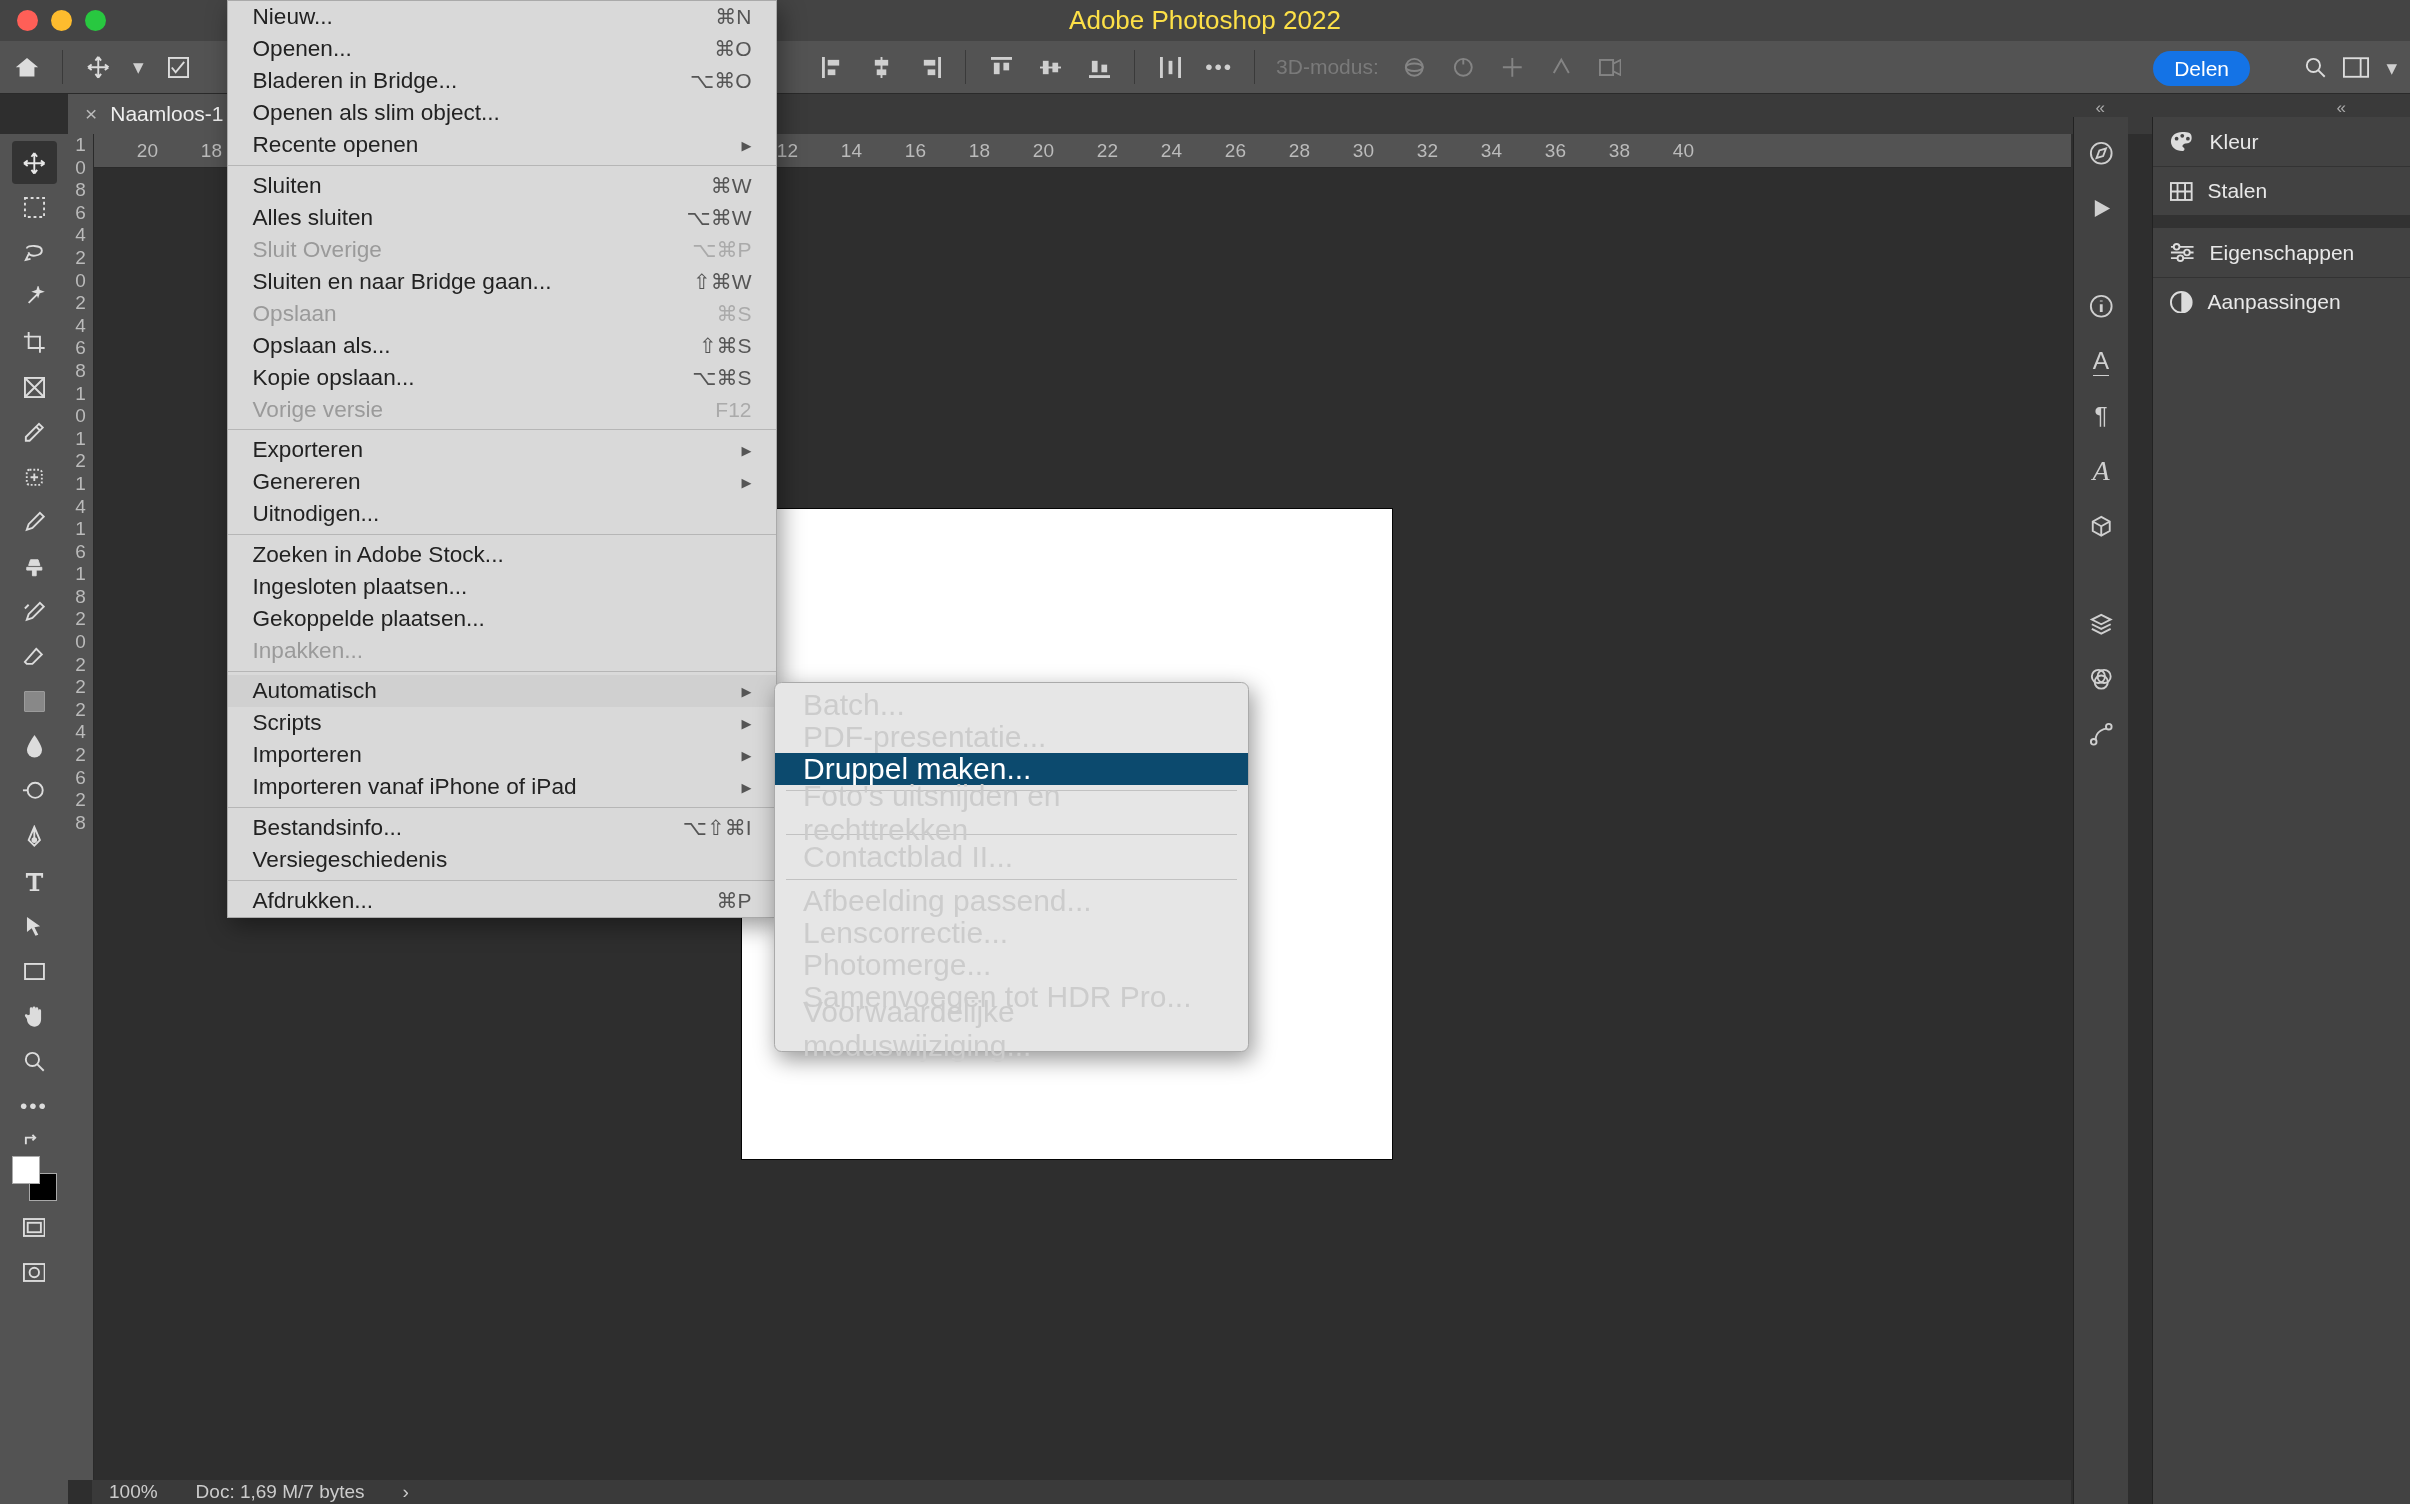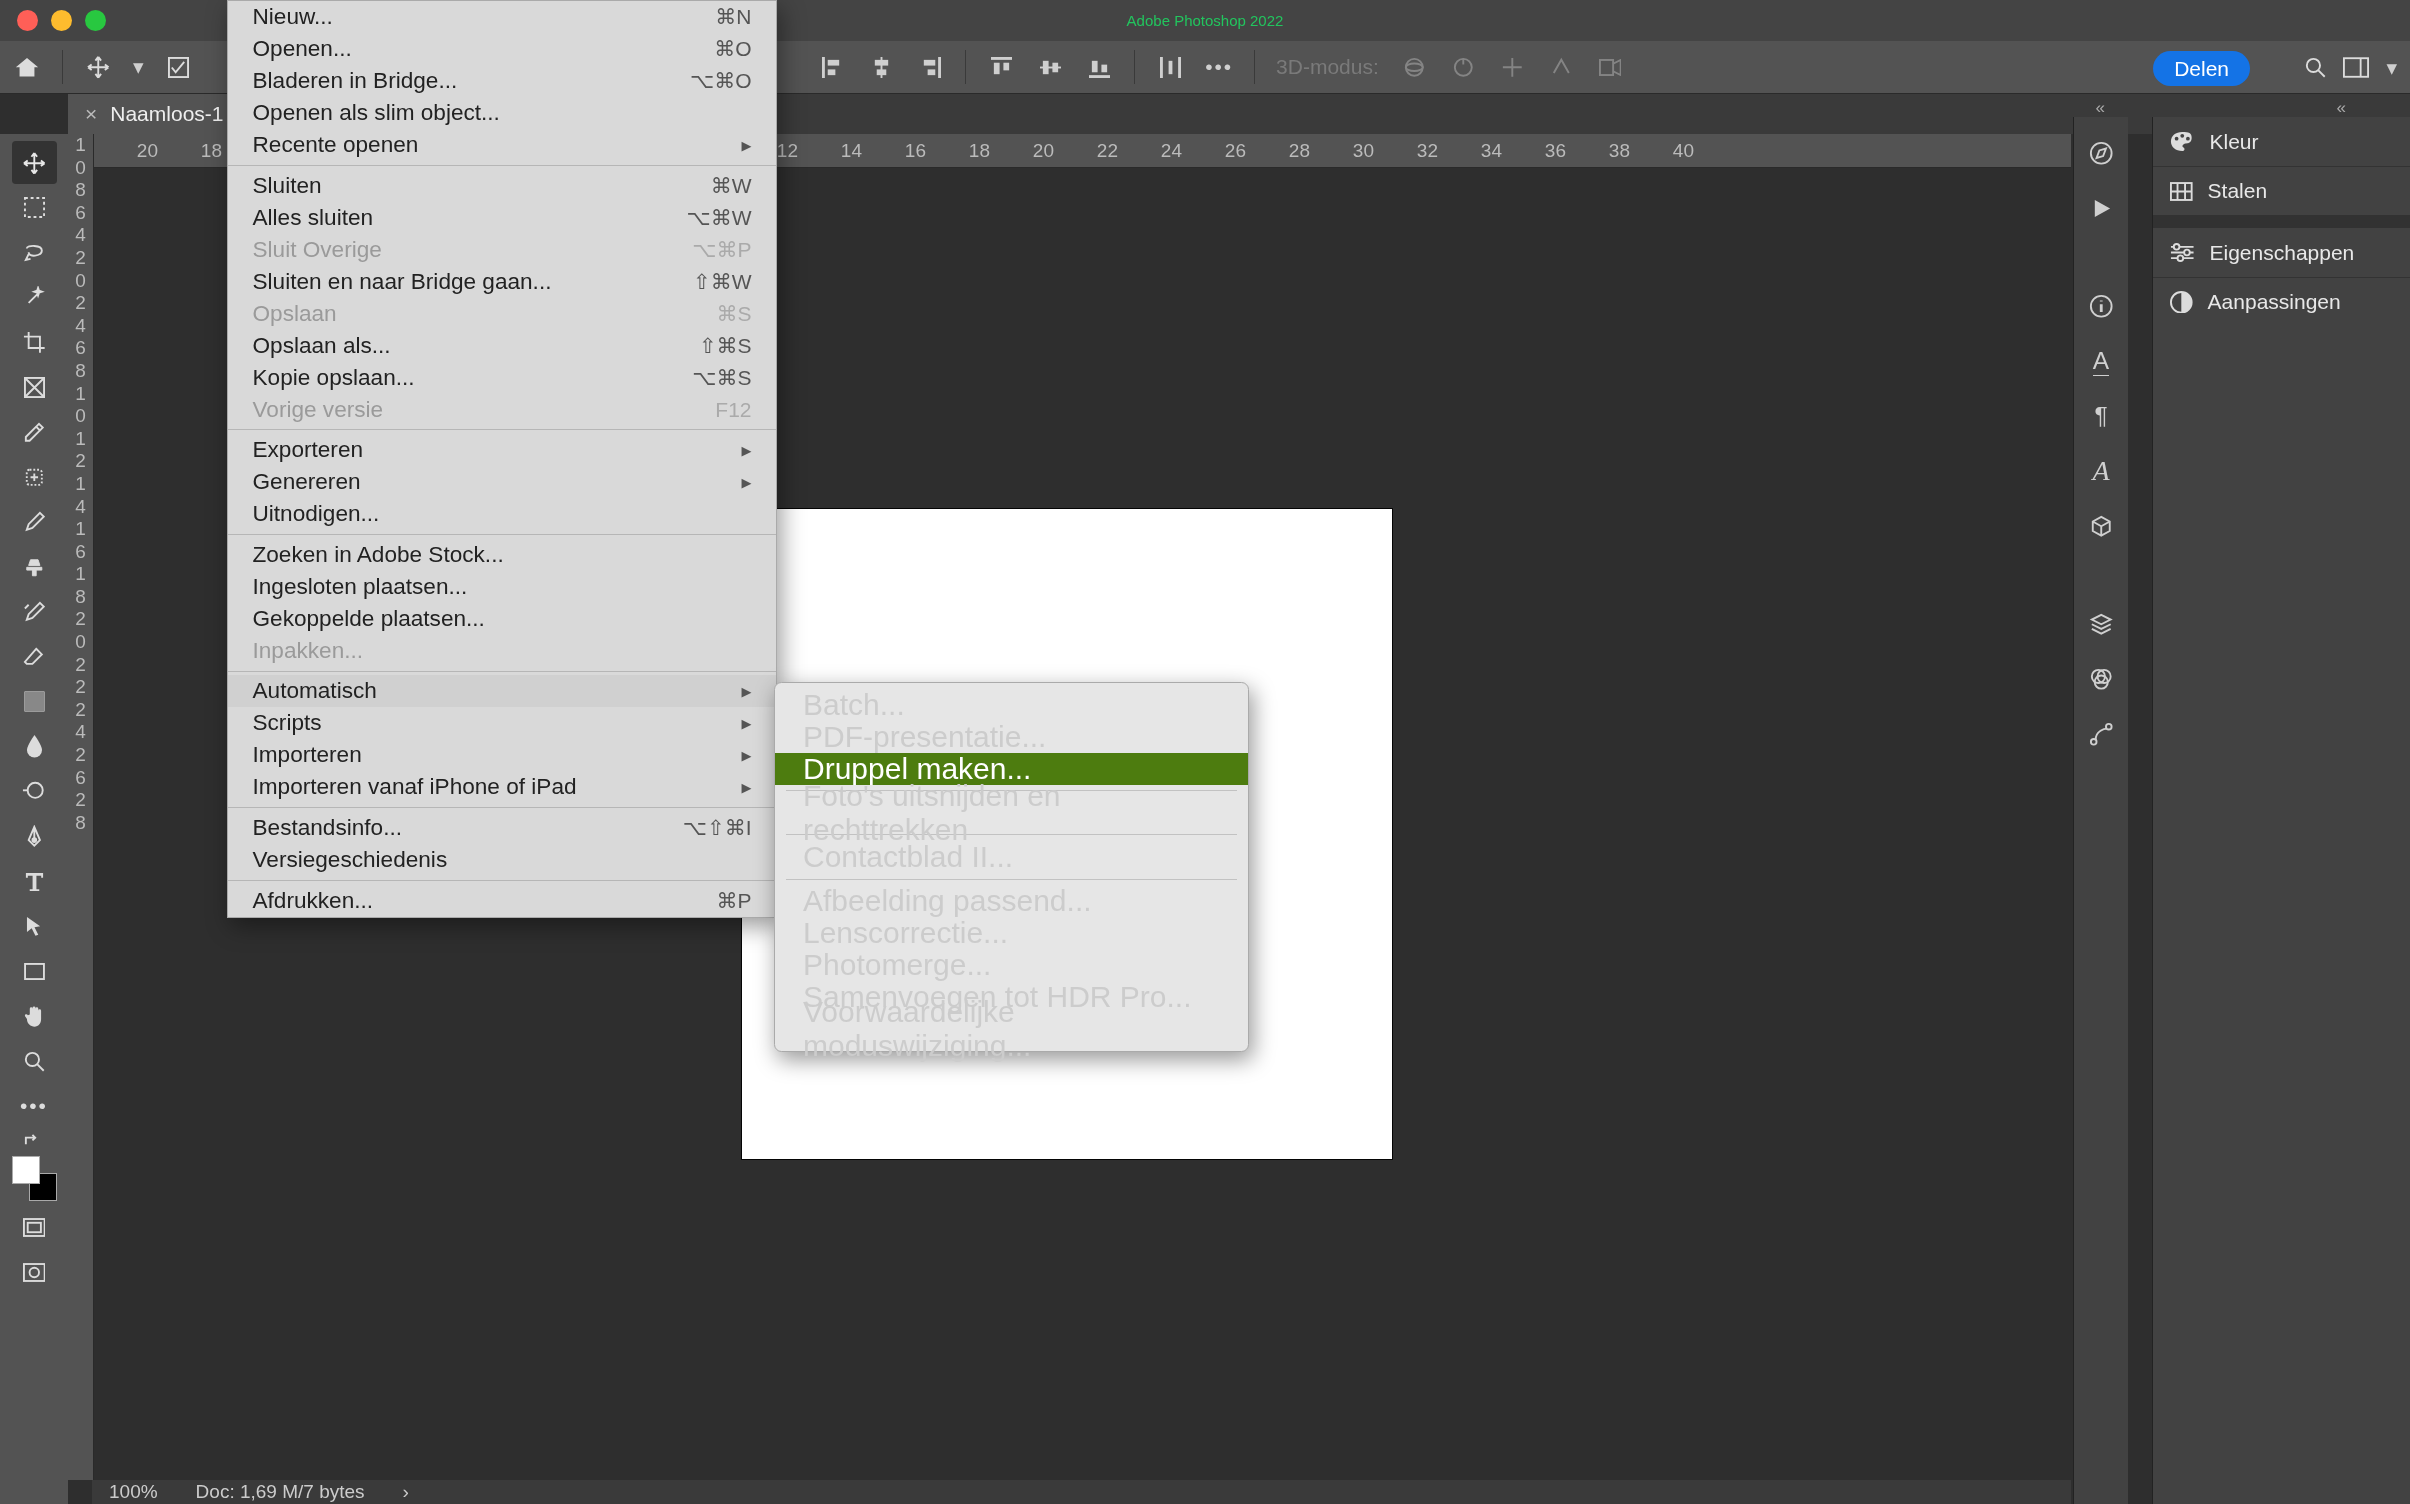--- a/index.html
+++ b/index.html
@@ -3,21 +3,21 @@
 <meta charset="utf-8">
 <style>
 * { margin: 0; padding: 0; box-sizing: border-box; font-family: -apple-system, "Helvetica Neue", Arial, sans-serif; user-select: none; }
 html, body { width: 2411px; height: 1505px; background: #2e2e2e; overflow: hidden; color: #ccc; font-size: 21px; }
 
 
 .titlebar { position: absolute; left: 0; top: 0; right: 0; height: 41px; background: #444; display: flex; align-items: center; }
 .traffic { display: flex; gap: 13px; margin-left: 17px; }
 .traffic div { width: 21px; height: 21px; border-radius: 50%; }
 .tl-close { background: #ff5f57; } .tl-min { background: #febc2e; } .tl-max { background: #28c840; }
-.titlebar .title { position: absolute; left: 50%; transform: translateX(-50%); color: #22c55e; font-size: 15px; }
+.titlebar .title { position: absolute; left: 50%; transform: translateX(-50%); color: #fde047; font-size: 26px; }
 
 
 .optbar { position: absolute; left: 0; top: 41px; right: 0; height: 53px; background: #535353; display: flex; align-items: center; padding: 0 13px; gap: 21px; border-bottom: 0.9px solid #2a2a2a; }
 .optbar .iconbtn { width: 28px; height: 28px; display: flex; align-items: center; justify-content: center; color: #cfcfcf; }
 .optbar .sep { width: 0.9px; height: 34px; background: #3a3a3a; }
 .optbar .label3d { color: #7a7a7a; font-size: 21px; }
 .optbar .disabled { opacity: .4; }
 .delen { position: absolute; right: 160px; top: 51px; background: #1473e6; color: #fff; padding: 5.6px 21px; border-radius: 19px; font-size: 21px; }
 .optbar-right { position: absolute; right: 13px; top: 41px; height: 53px; display: flex; align-items: center; gap: 17px; color: #cfcfcf; }
 
@@ -60,21 +60,21 @@
 .menu { position: absolute; background: #d9d9d9; color: #222; border: 0.9px solid #aaa; box-shadow: 3.8px 7.5px 22.6px rgba(0,0,0,.4); }
 .menu .mi { height: 32px; display: flex; align-items: center; padding: 0 24.5px; font-size: 22.6px; justify-content: space-between; white-space: nowrap; }
 .menu .mi .sc { color: #555; font-size: 21px; }
 .menu .mi.dis { color: #9a9a9a; }
 .menu .mi.dis .sc { color: #aaa; }
 .menu .mi.hl { background: #d0d0d0; }
 .menu .mi .ar { color: #555; }
 .menu hr { border: none; border-top: 0.9px solid #b6b6b6; margin: 3.8px 0; }
 .submenu { position: absolute; background: #e6e6e6; border: 0.9px solid #aaa; box-shadow: 3.8px 7.5px 22.6px rgba(0,0,0,.4); border-radius: 7.5px; padding: 5.6px 0; }
 .submenu .mi { height: 32px; display: flex; align-items: center; padding: 0 28px; font-size: 30px; }
-.submenu .mi.sel { background: #4d7c0f; color: #fff; }
+.submenu .mi.sel { background: #0c4a6e; color: #fff; }
 .submenu hr { border: none; border-top: 0.9px solid #c2c2c2; margin: 5.6px 11.3px; }
 
 
 .collapse-l, .collapse-r { position: absolute; top: 98px; font-size: 17px; color: #aaa; }
 
 svg { display: block; }
 </style>
 </head>
 <body>
 

